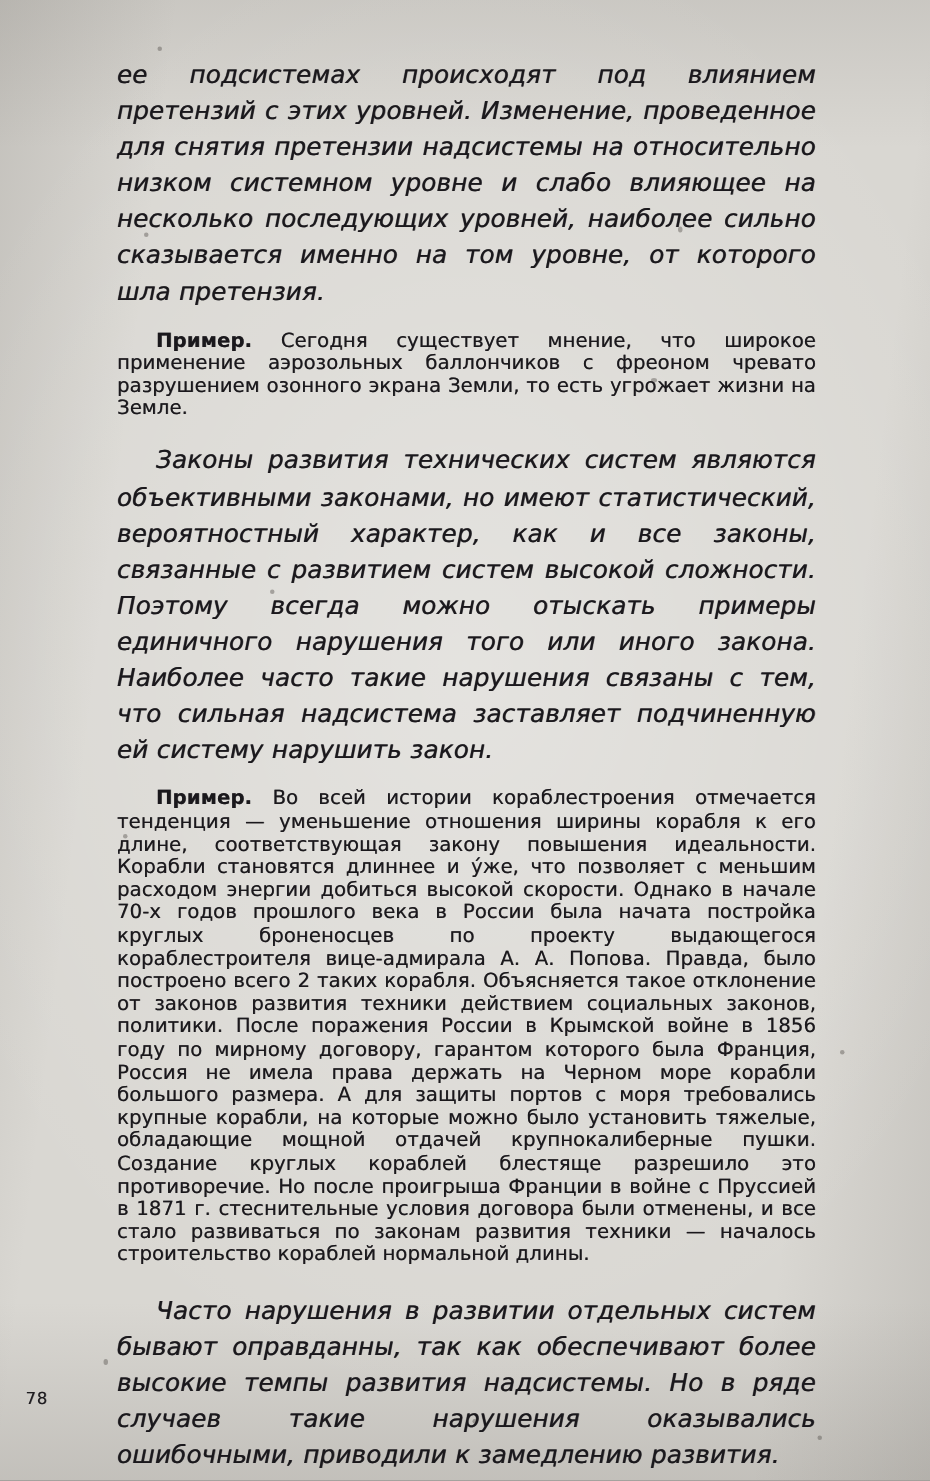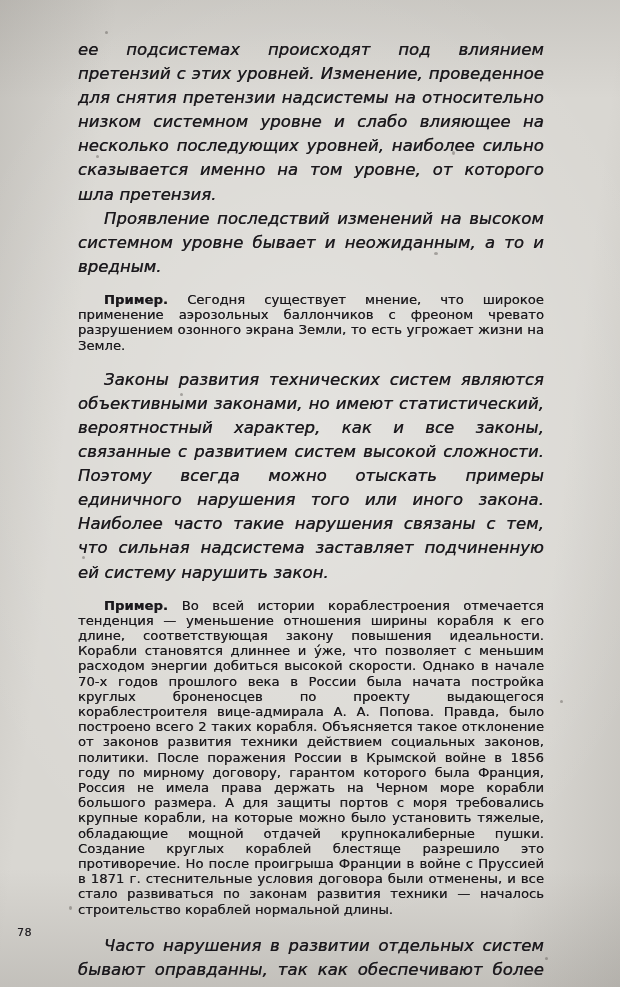--- a/index.html
+++ b/index.html
@@ -99,21 +99,20 @@
   <div class="speck" style="left:82px;top:556px;width:3px;height:3px;"></div>
   <div class="speck" style="left:560px;top:700px;width:3px;height:3px;"></div>
   <div class="speck" style="left:69px;top:906px;width:3px;height:4px;"></div>
   <div class="speck" style="left:315px;top:946px;width:3px;height:3px;"></div>
   <div class="speck" style="left:545px;top:957px;width:3px;height:3px;"></div>
 
   <div class="text-column">
 
     <p class="body">ее подсистемах происходят под влиянием претензий с этих уровней. Изменение, проведенное для снятия претензии надсистемы на относительно низком системном уровне и слабо влияющее на несколько последующих уровней, наиболее сильно сказывается именно на том уровне, от которого шла претензия.</p>
 
-    <p class="body indent">Проявление последствий изменений на высоком системном уровне бывает и неожиданным, а то и вредным.</p>
 
     <div class="gap-sm"></div>
 
     <p class="example"><span class="lead">Пример.</span><span> Сегодня существует мнение, что широкое применение аэрозольных баллончиков с фреоном чревато разрушением озонного экрана Земли, то есть угрожает жизни на Земле.</span></p>
 
     <div class="gap-md"></div>
 
     <p class="body indent">Законы развития технических систем являются объективными законами, но имеют статистический, вероятностный характер, как и все законы, связанные с развитием систем высокой сложности. Поэтому всегда можно отыскать примеры единичного нарушения того или иного закона. Наиболее часто такие нарушения связаны с тем, что сильная надсистема заставляет подчиненную ей систему нарушить закон.</p>
 
     <div class="gap-sm"></div>

